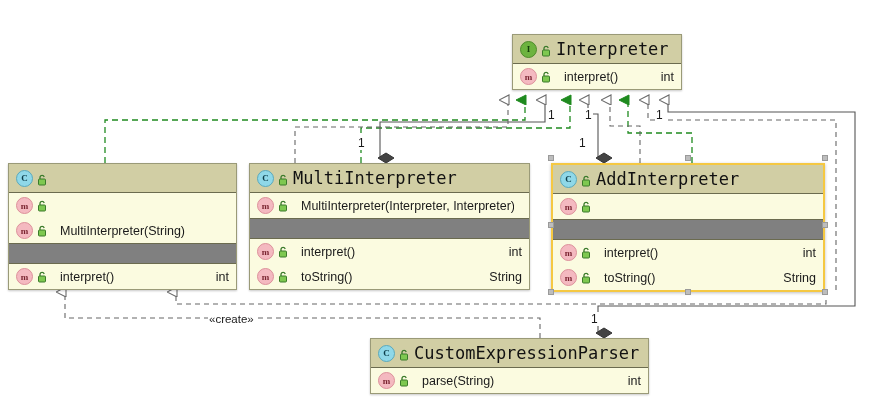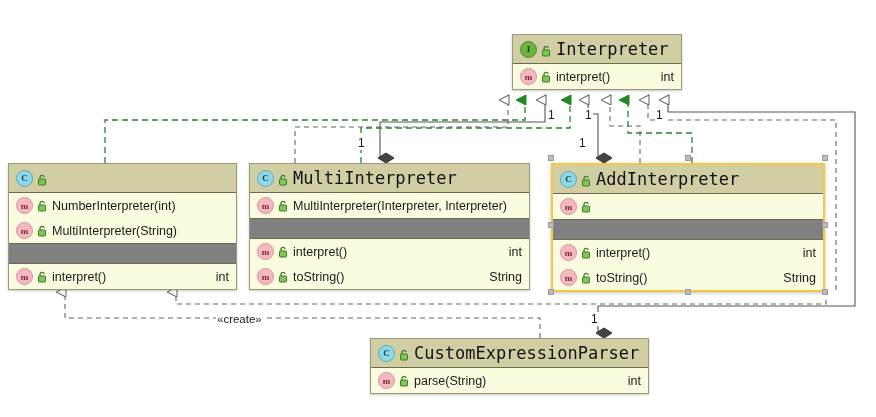--- a/index.html
+++ b/index.html
@@ -70,21 +70,21 @@
     display: flex;
     align-items: center;
     height: 25px;
     padding: 0 7px;
     box-sizing: border-box;
     white-space: nowrap;
     font-size: 12.5px;
     color: #1a1a1a;
   }
   .uml-row .rowlabel {
-    margin-left: 4px;
+    margin-left: 12px;
     flex: 1 1 auto;
     overflow: hidden;
   }
   .uml-row .rowtype {
     margin-left: 8px;
     flex: 0 0 auto;
     font-size: 12.5px;
     color: #1a1a1a;
   }
 
@@ -249,21 +249,20 @@
     </div>
     <div class="uml-section">
       <div class="uml-row">
         <span class="ic ic-circle ic-method">m</span>
         <span class="ic ic-lock">
           <svg width="11" height="12" viewBox="0 0 11 12">
             <path d="M3,5 L3,3 a2.2,2.2 0 0 1 4.2,0" fill="none" stroke="#3a7a2a" stroke-width="1.3"></path>
             <rect x="1.5" y="5" width="7" height="6" rx="1" fill="#7ec850" stroke="#3a7a2a" stroke-width="1"></rect>
           </svg>
         </span>
-        <span class="rowlabel">NumberInterpreter(int)</span>
         <span class="rowtype"></span>
       </div>
       <div class="uml-row">
         <span class="ic ic-circle ic-method">m</span>
         <span class="ic ic-lock">
           <svg width="11" height="12" viewBox="0 0 11 12">
             <path d="M3,5 L3,3 a2.2,2.2 0 0 1 4.2,0" fill="none" stroke="#3a7a2a" stroke-width="1.3"></path>
             <rect x="1.5" y="5" width="7" height="6" rx="1" fill="#7ec850" stroke="#3a7a2a" stroke-width="1"></rect>
           </svg>
         </span>
@@ -414,21 +413,21 @@
     </div>
   </div>
 
   <div id="labels">
       <div class="edge-label" style="left: 357px; top: 136px;">1</div>
       <div class="edge-label" style="left: 578px; top: 136px;">1</div>
       <div class="edge-label" style="left: 547px; top: 108px;">1</div>
       <div class="edge-label" style="left: 584px; top: 108px;">1</div>
       <div class="edge-label" style="left: 655px; top: 108px;">1</div>
       <div class="edge-label" style="left: 590px; top: 312px;">1</div>
-      <div class="edge-label stereo" style="left: 216px; top: 313px;">«create»</div>
+      <div class="edge-label stereo" style="left: 208px; top: 313px;">«create»</div>
     </div>
 
   <div id="handles">
       <div class="handle" style="left: 548px; top: 155px;"></div>
       <div class="handle" style="left: 685px; top: 155px;"></div>
       <div class="handle" style="left: 822px; top: 155px;"></div>
       <div class="handle" style="left: 548px; top: 222px;"></div>
       <div class="handle" style="left: 822px; top: 222px;"></div>
       <div class="handle" style="left: 548px; top: 289px;"></div>
       <div class="handle" style="left: 685px; top: 289px;"></div>

